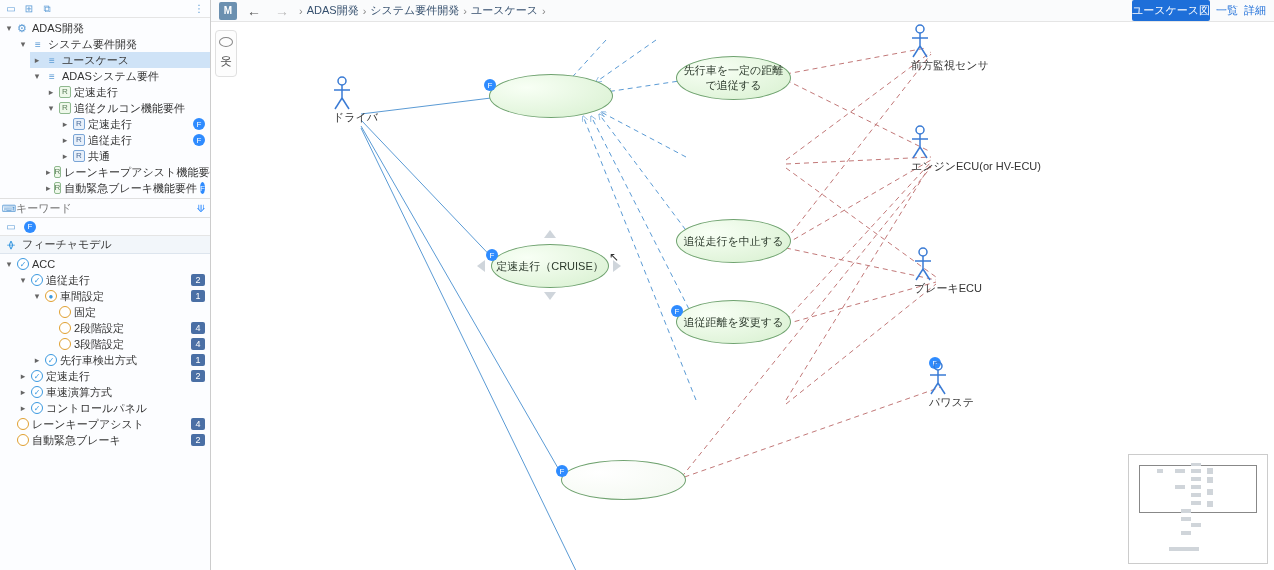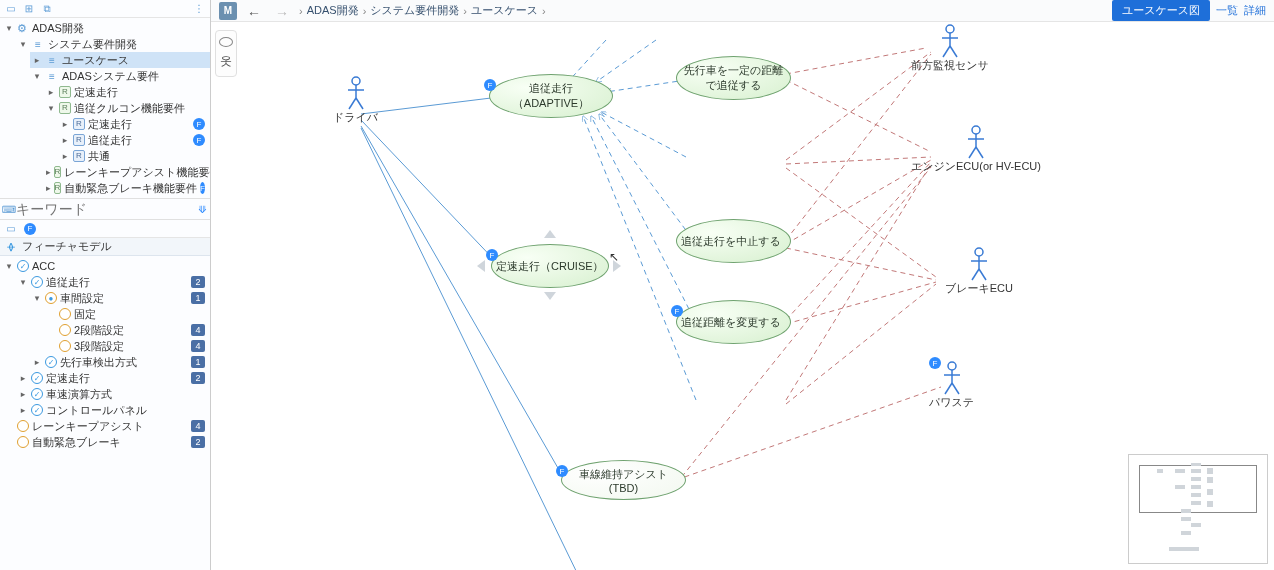--- a/index.html
+++ b/index.html
@@ -10,39 +10,39 @@
 .tree{flex:0 0 auto;overflow:auto;padding:2px 0}
 .tree ul{list-style:none;padding-left:14px}
 .tree>ul{padding-left:2px}
 .tree li{white-space:nowrap}
 .row{display:flex;align-items:center;height:16px;gap:3px;padding:0 2px;cursor:default;position:relative}
 .row.sel{background:#cfe3f7}
 .exp{width:10px;text-align:center;color:#666;font-size:9px;user-select:none}
 .badge{margin-left:auto;min-width:14px;height:12px;background:#4a6fa5;color:#fff;border-radius:2px;font-size:9px;display:flex;align-items:center;justify-content:center;padding:0 3px;margin-right:3px}
 .fdot{width:12px;height:12px;border-radius:50%;background:#2e8bff;color:#fff;font-size:8px;display:flex;align-items:center;justify-content:center;margin-right:3px;margin-left:auto}
 .searchrow{display:flex;align-items:center;border-top:1px solid #e0e0e0;border-bottom:1px solid #e0e0e0;padding:2px}
-.searchrow input{flex:1;border:none;outline:none;font-size:14px;background:transparent;color:#999}
+.searchrow input{flex:1;border:none;outline:none;font-size:11px;background:transparent;color:#999}
 .featheader{display:flex;align-items:center;background:#f2f6fa;border-bottom:1px solid #dde5ee;height:18px;padding:0 4px;gap:4px}
 .canvas-area{flex:1;position:relative;background:#fff;overflow:hidden}
 .top-toolbar{height:22px;display:flex;align-items:center;padding:0 8px;gap:6px;border-bottom:1px solid #e5e5e5;background:#fafbfc}
 .sqbtn{width:18px;height:18px;background:#6b90b0;color:#fff;display:flex;align-items:center;justify-content:center;border-radius:2px;font-size:10px;font-weight:bold}
 .navarr{color:#555;font-size:14px;padding:0 4px}
 .navarr.dim{color:#bbb}
 .crumb{display:flex;align-items:center;gap:4px;color:#36506e}
 .crumb span.sep{color:#888}
 .rightbtns{margin-left:auto;display:flex;gap:6px;align-items:center}
-.bluebtn{background:#1e6fd9;color:#fff;padding:3px 10px;border-radius:2px}
+.bluebtn{background:#1e6fd9;color:#fff;padding:3px 0;border-radius:2px}
 .linkbtn{color:#1e6fd9}
 .palette{position:absolute;left:4px;top:30px;width:22px;display:flex;flex-direction:column;align-items:center;gap:6px;border:1px solid #e0e0e0;border-radius:4px;padding:6px 2px;background:#fdfdfd}
 .diag{position:absolute;left:0;top:22px;right:0;bottom:0}
 svg.net{position:absolute;left:0;top:0;width:100%;height:100%}
-.usecase{position:absolute;border:1px solid #6fa26f;background:radial-gradient(ellipse at 30% 30%,#f8fff5,#d7f0cf);border-radius:50%;display:flex;align-items:center;justify-content:flex-start;text-align:center;padding:4px;font-size:10.5px;color:#2c3a2c}
+.usecase{position:absolute;border:1px solid #6fa26f;background:radial-gradient(ellipse at 30% 30%,#f8fff5,#d7f0cf);border-radius:50%;display:flex;align-items:center;justify-content:center;text-align:center;padding:4px;font-size:10.5px;color:#2c3a2c}
 .usecase.white{background:radial-gradient(ellipse at 30% 30%,#fff,#f2f8ef)}
 .ucfdot{position:absolute;left:-6px;top:4px;width:12px;height:12px;border-radius:50%;background:#2e8bff;color:#fff;font-size:8px;display:flex;align-items:center;justify-content:center}
-.actor{position:absolute;display:flex;flex-direction:column;align-items:center;font-size:10.5px;color:#333}
+.actor{position:absolute;display:flex;flex-direction:column;align-items:flex-start;font-size:10.5px;color:#333}
 .actfig{width:18px;height:34px}
 .actfig circle{fill:none;stroke:#397ad4;stroke-width:1.5}
 .actfig line{stroke:#397ad4;stroke-width:1.5}
 .minimap{position:absolute;right:6px;bottom:6px;width:140px;height:110px;border:1px solid #ccc;background:#fff}
 .minimap .vp{position:absolute;border:1px solid #888;left:10px;top:10px;right:10px;bottom:50px}
 .mm-blk{position:absolute;background:#d0d5da}
 .chev{position:absolute;color:#9aa2aa;width:0;height:0}
 .chev.up{border-left:6px solid transparent;border-right:6px solid transparent;border-bottom:8px solid #cfd5db}
 .chev.down{border-left:6px solid transparent;border-right:6px solid transparent;border-top:8px solid #cfd5db}
 .chev.left{border-top:6px solid transparent;border-bottom:6px solid transparent;border-right:8px solid #cfd5db}
@@ -360,21 +360,21 @@
     <div class="actor" style="left:700px;top:103px">
       <svg class="actfig">
           <circle cx="9" cy="5" r="4"></circle>
           <line x1="9" y1="9" x2="9" y2="22"></line>
           <line x1="1" y1="14" x2="17" y2="14"></line>
           <line x1="9" y1="22" x2="2" y2="33"></line>
           <line x1="9" y1="22" x2="16" y2="33"></line>
         </svg>
       <span>エンジンECU(or HV-ECU)</span>
     </div>
-    <div class="actor" style="left:734px;top:225px">
+    <div class="actor" style="left:703px;top:225px">
       <svg class="actfig">
           <circle cx="9" cy="5" r="4"></circle>
           <line x1="9" y1="9" x2="9" y2="22"></line>
           <line x1="1" y1="14" x2="17" y2="14"></line>
           <line x1="9" y1="22" x2="2" y2="33"></line>
           <line x1="9" y1="22" x2="16" y2="33"></line>
         </svg>
       <span>ブレーキECU</span>
     </div>
     <div class="actor" style="left:718px;top:335px">
@@ -384,39 +384,37 @@
           <line x1="9" y1="9" x2="9" y2="22"></line>
           <line x1="1" y1="14" x2="17" y2="14"></line>
           <line x1="9" y1="22" x2="2" y2="33"></line>
           <line x1="9" y1="22" x2="16" y2="33"></line>
         </svg>
       <span>パワステ</span>
     </div>
 
     <div class="usecase" style="left:278px;top:52px;width:124px;height:44px">
         <span class="ucfdot">F</span>
-        <span>追従走行（ADAPTIVE）</span>
       </div>
     <div class="usecase" style="left:465px;top:34px;width:115px;height:44px">
         <span>先行車を一定の距離で追従する</span>
       </div>
     <div class="usecase" style="left:280px;top:222px;width:118px;height:44px">
         <span class="ucfdot">F</span>
         <span>定速走行（CRUISE）</span>
       </div>
     <div class="usecase" style="left:465px;top:197px;width:115px;height:44px">
         <span>追従走行を中止する</span>
       </div>
     <div class="usecase" style="left:465px;top:278px;width:115px;height:44px">
         <span class="ucfdot">F</span>
         <span>追従距離を変更する</span>
       </div>
     <div class="usecase white" style="left:350px;top:438px;width:125px;height:40px">
         <span class="ucfdot">F</span>
-        <span>車線維持アシスト(TBD)</span>
       </div>
 
     <div class="chev up" style="left:333px;top:208px"></div>
     <div class="chev down" style="left:333px;top:270px"></div>
     <div class="chev left" style="left:266px;top:238px"></div>
     <div class="chev right" style="left:402px;top:238px"></div>
     <span style="position:absolute;left:398px;top:228px;font-size:12px">↖</span>
   </div>
 
   <div class="minimap">

